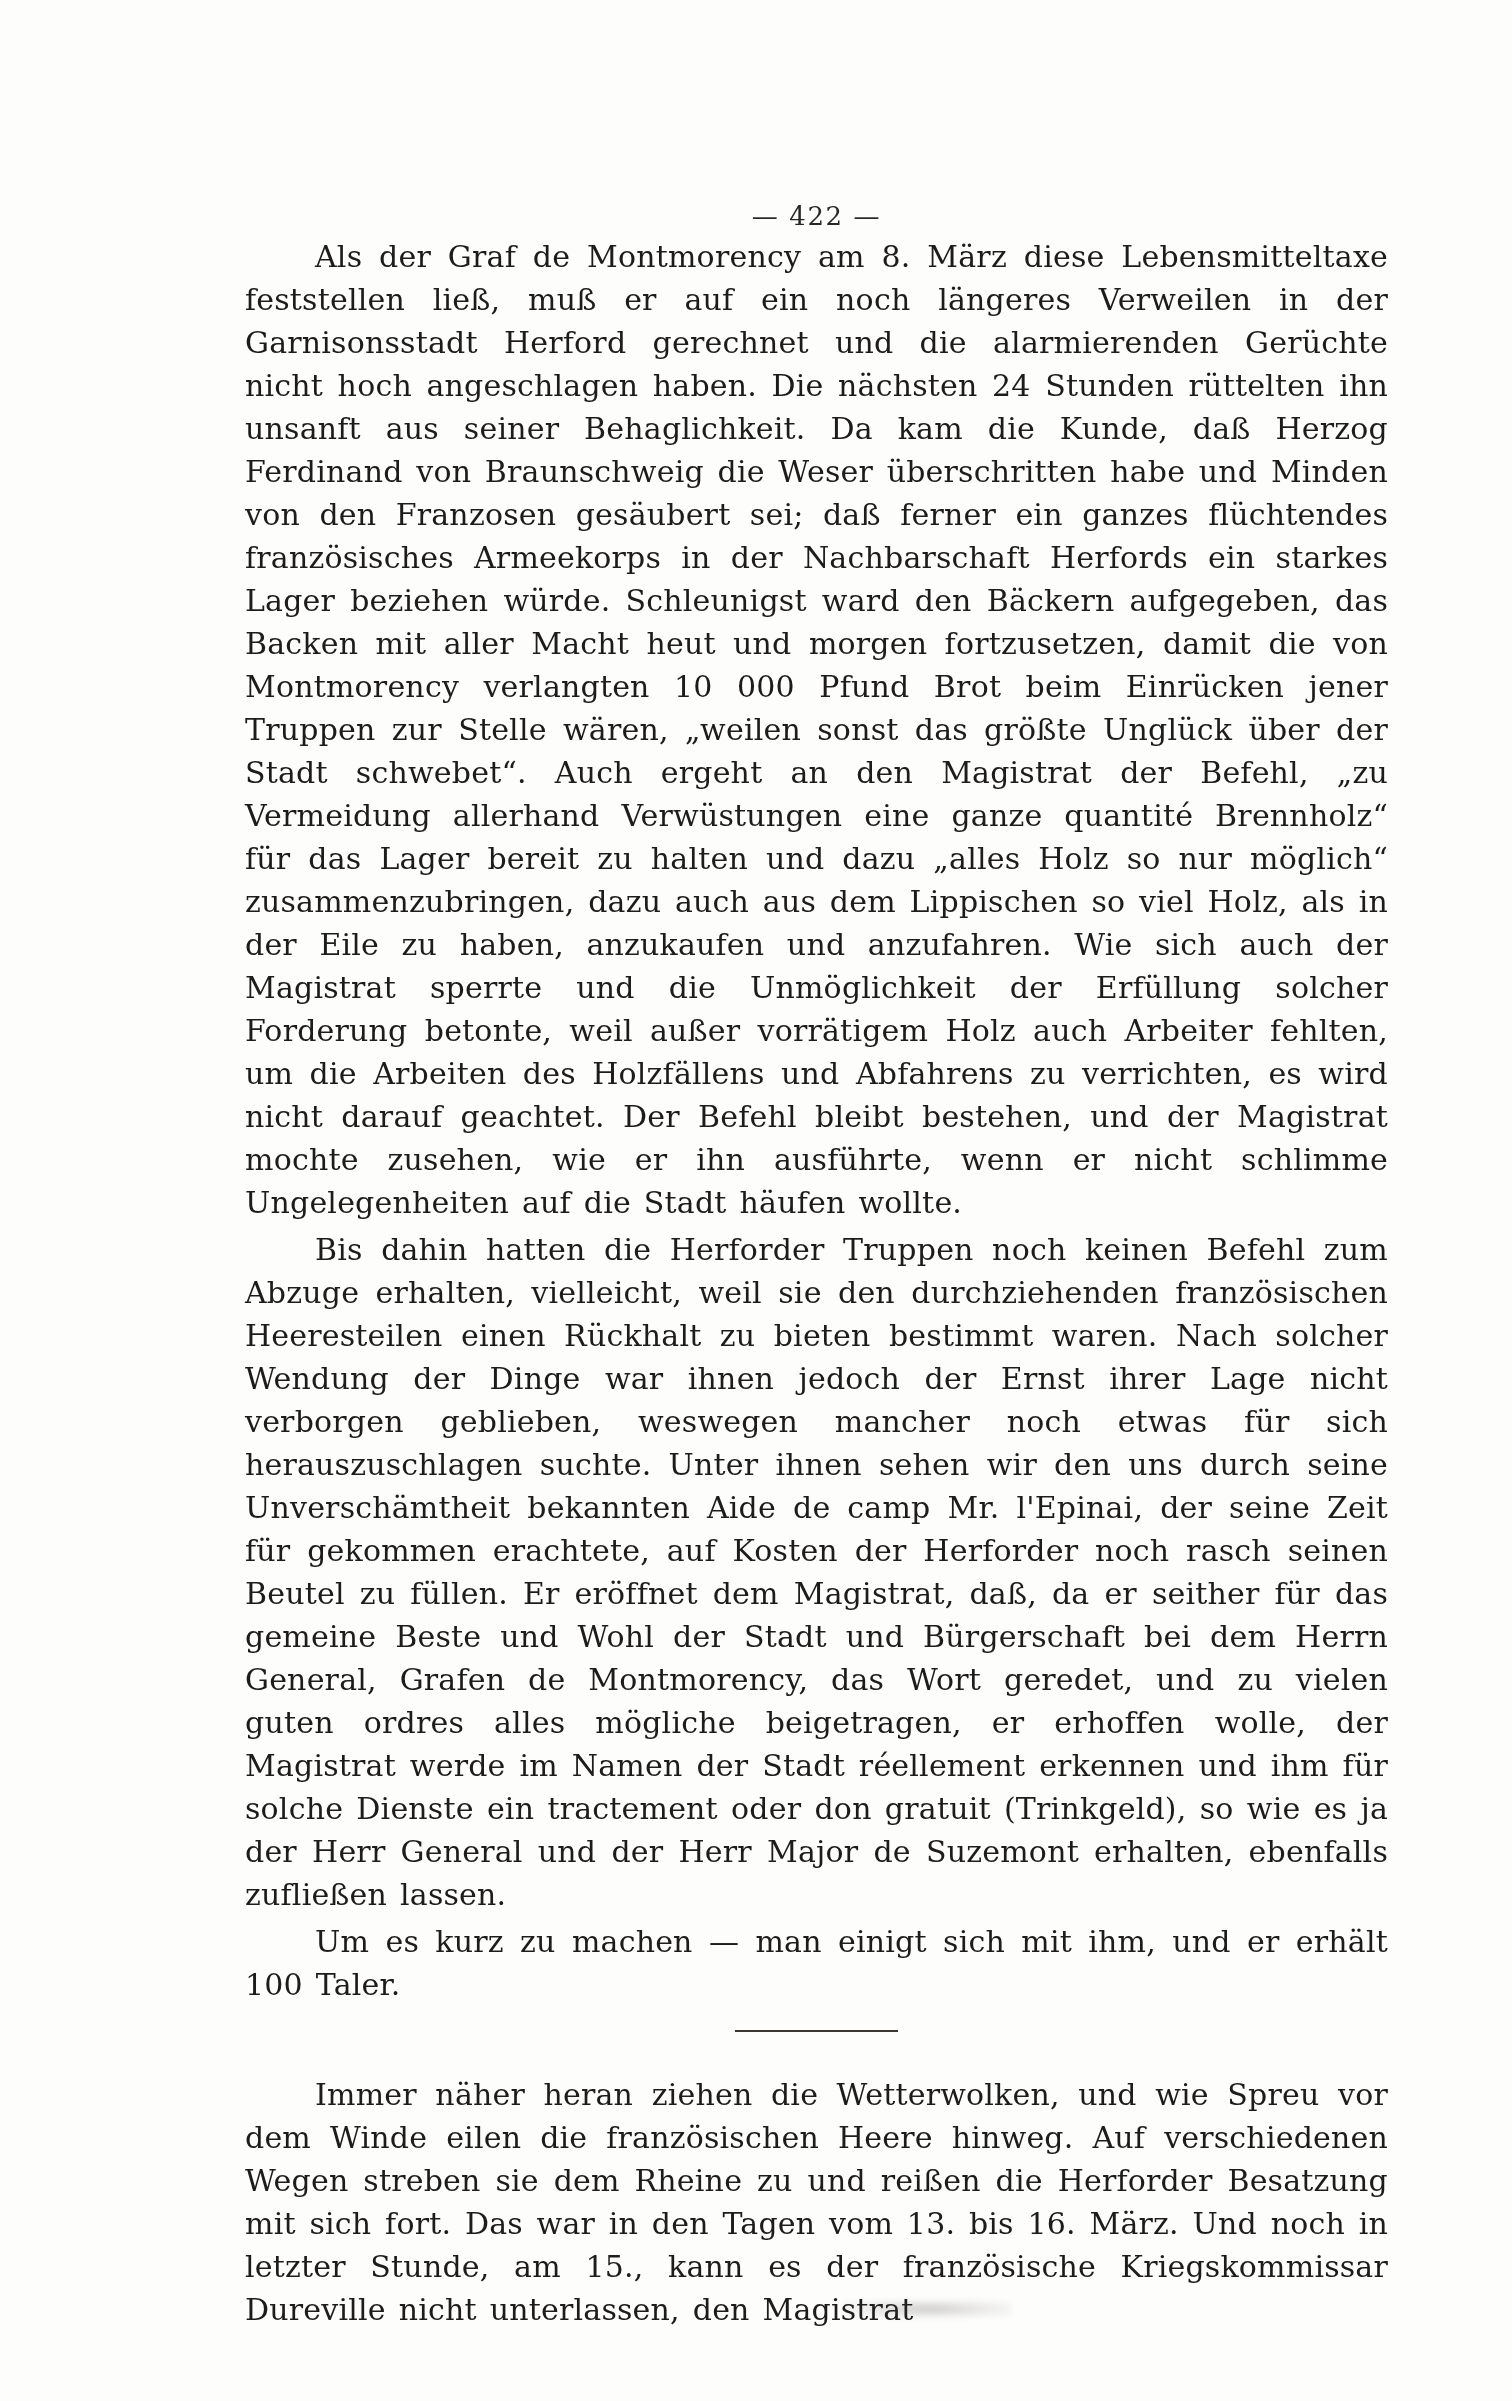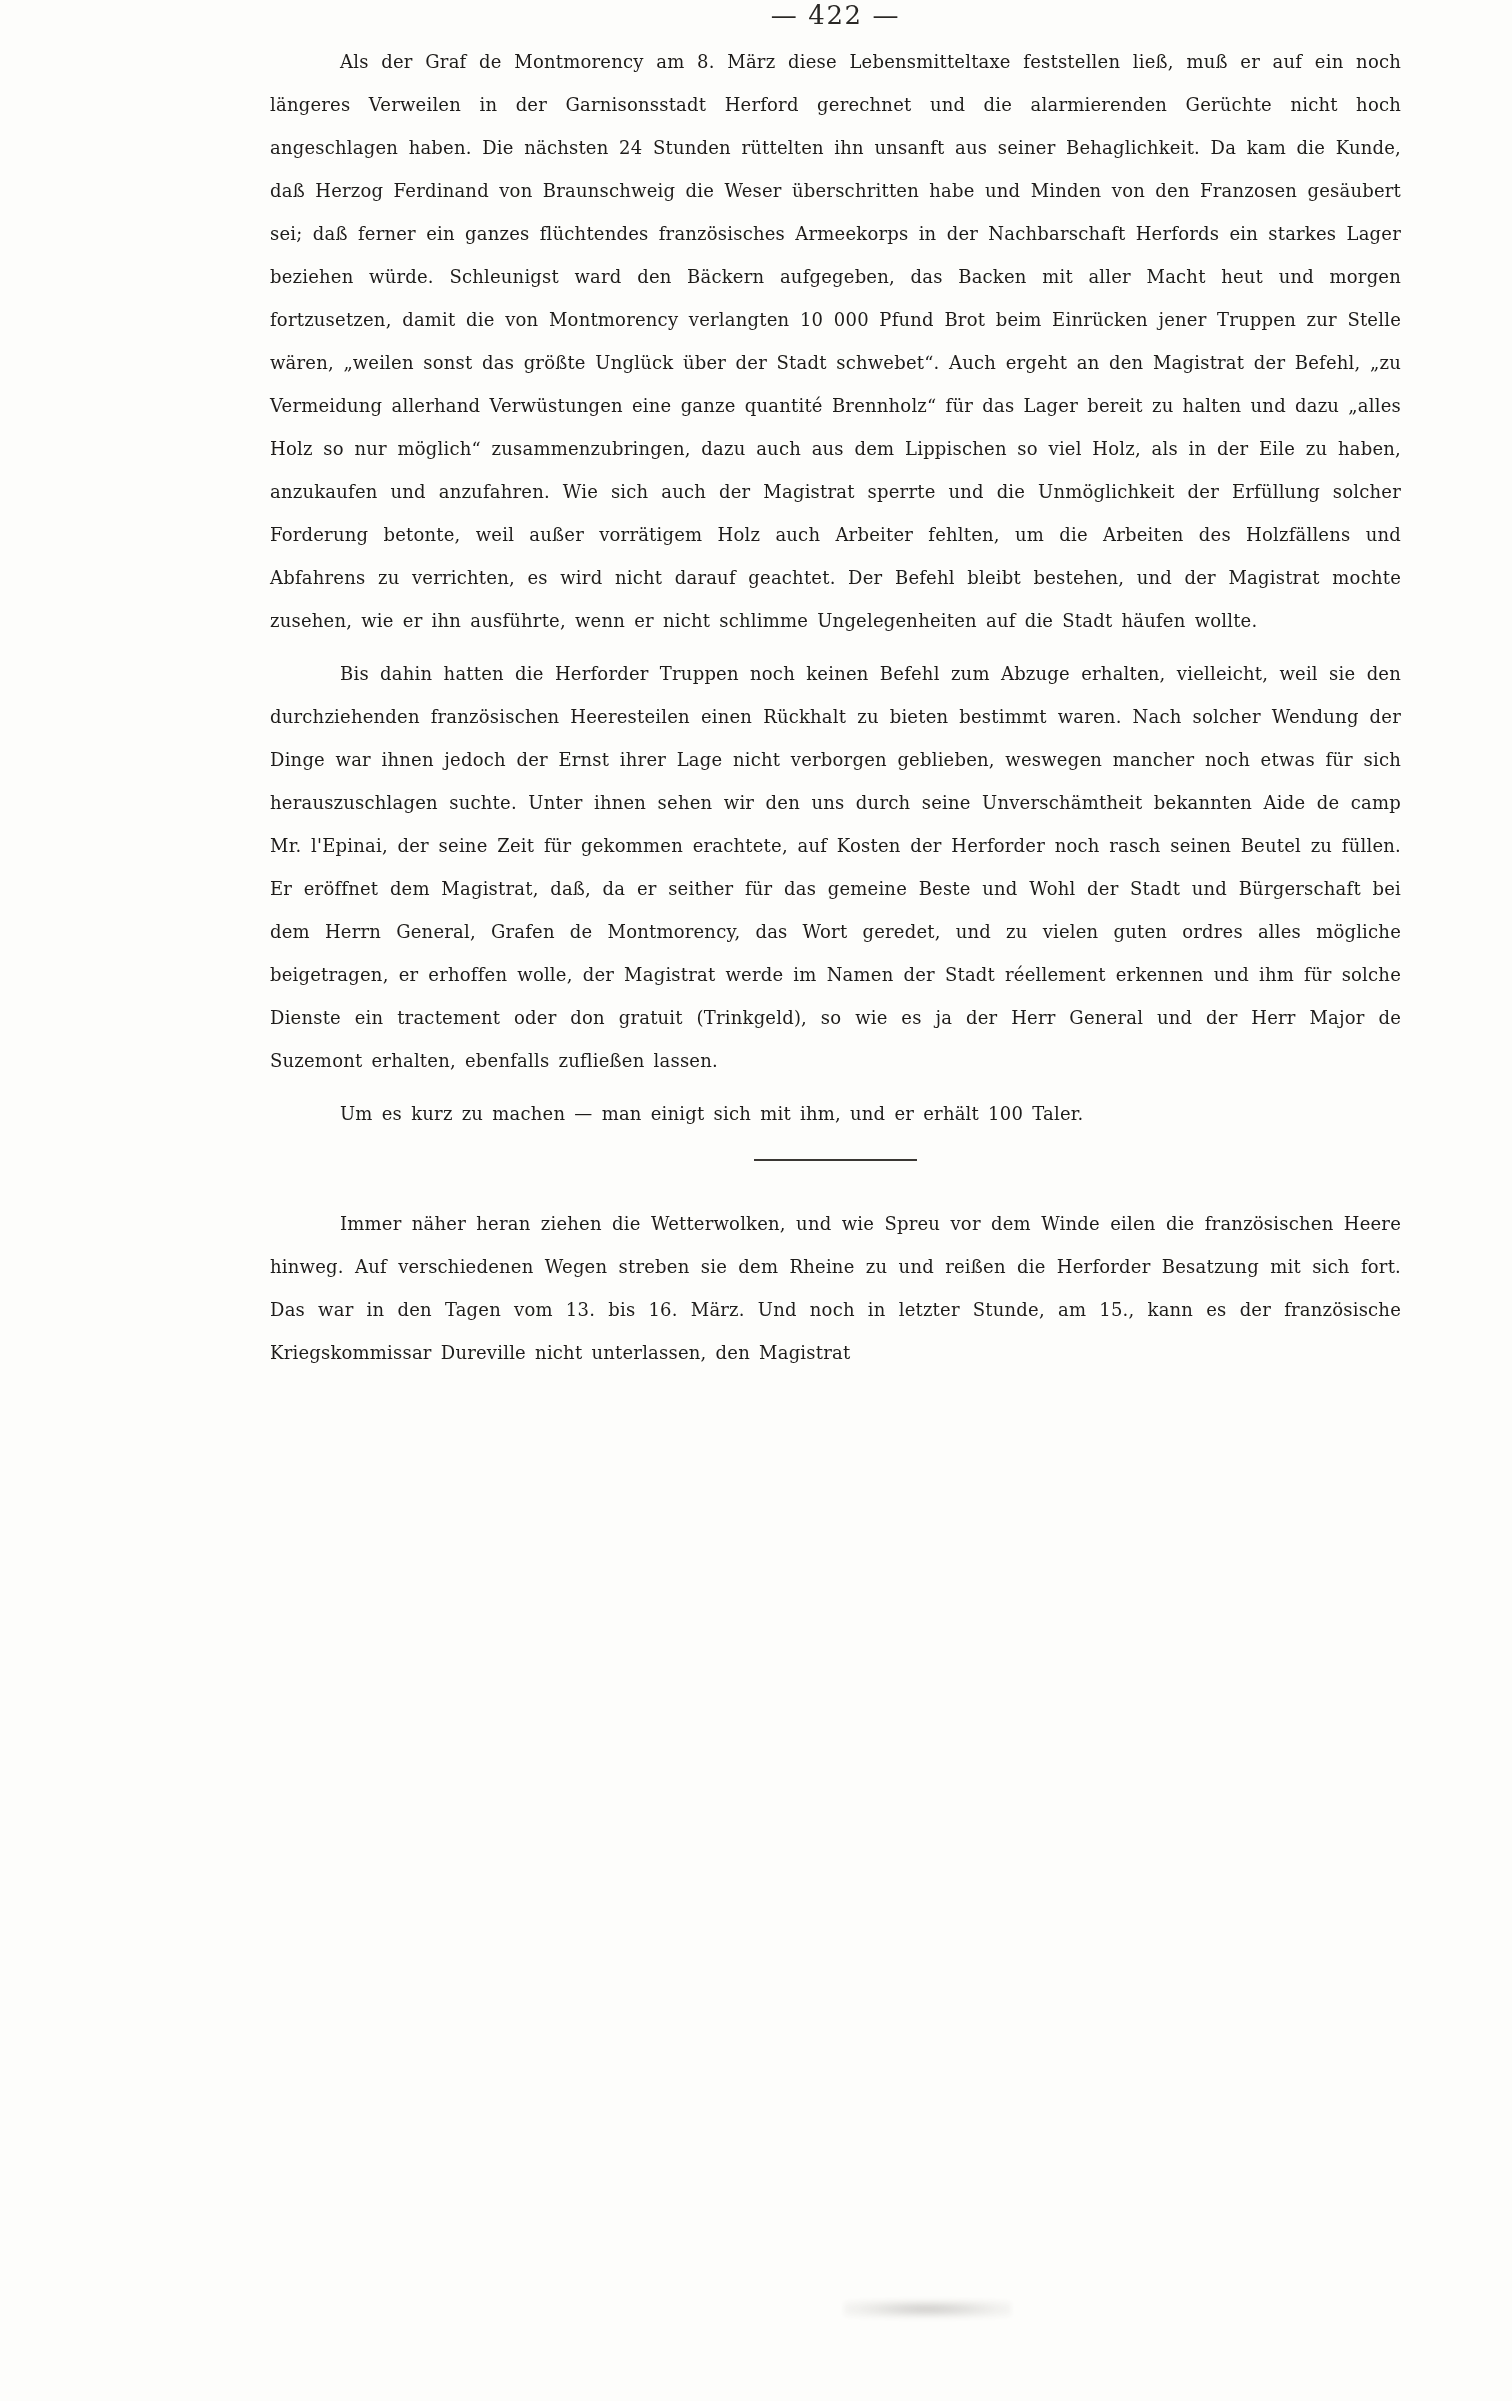--- a/index.html
+++ b/index.html
@@ -10,40 +10,41 @@
     width: 1513px;
     height: 2401px;
     background: #fdfdfb;
     font-family: "DejaVu Serif", "Liberation Serif", serif;
     color: #1e1c1a;
     position: relative;
     overflow: hidden;
   }
   .scan-page {
     position: absolute;
-    left: 260px;
+    left: 241px;
     top: 0;
     width: 1151px;
+    padding-top: 201px;
   }
   .page-number {
     text-align: center;
     font-size: 26px;
     letter-spacing: 1.6px;
     color: #2a2825;
   }
   .year-heading {
     text-align: center;
     font-size: 28px;
     margin-top: 19px;
     margin-bottom: 11px;
     color: #1e1c1a;
   }
   p.para {
-    margin: 10px;
-    font-size: 18px;
+    margin: 4px;
+    font-size: 30px;
     line-height: 43px;
     text-align: justify;
     text-indent: 70px;
     word-spacing: 3.2px;
     letter-spacing: 0.2px;
   }
   .section-divider {
     width: 163px;
     height: 2.4px;
     background: #3a3733;

